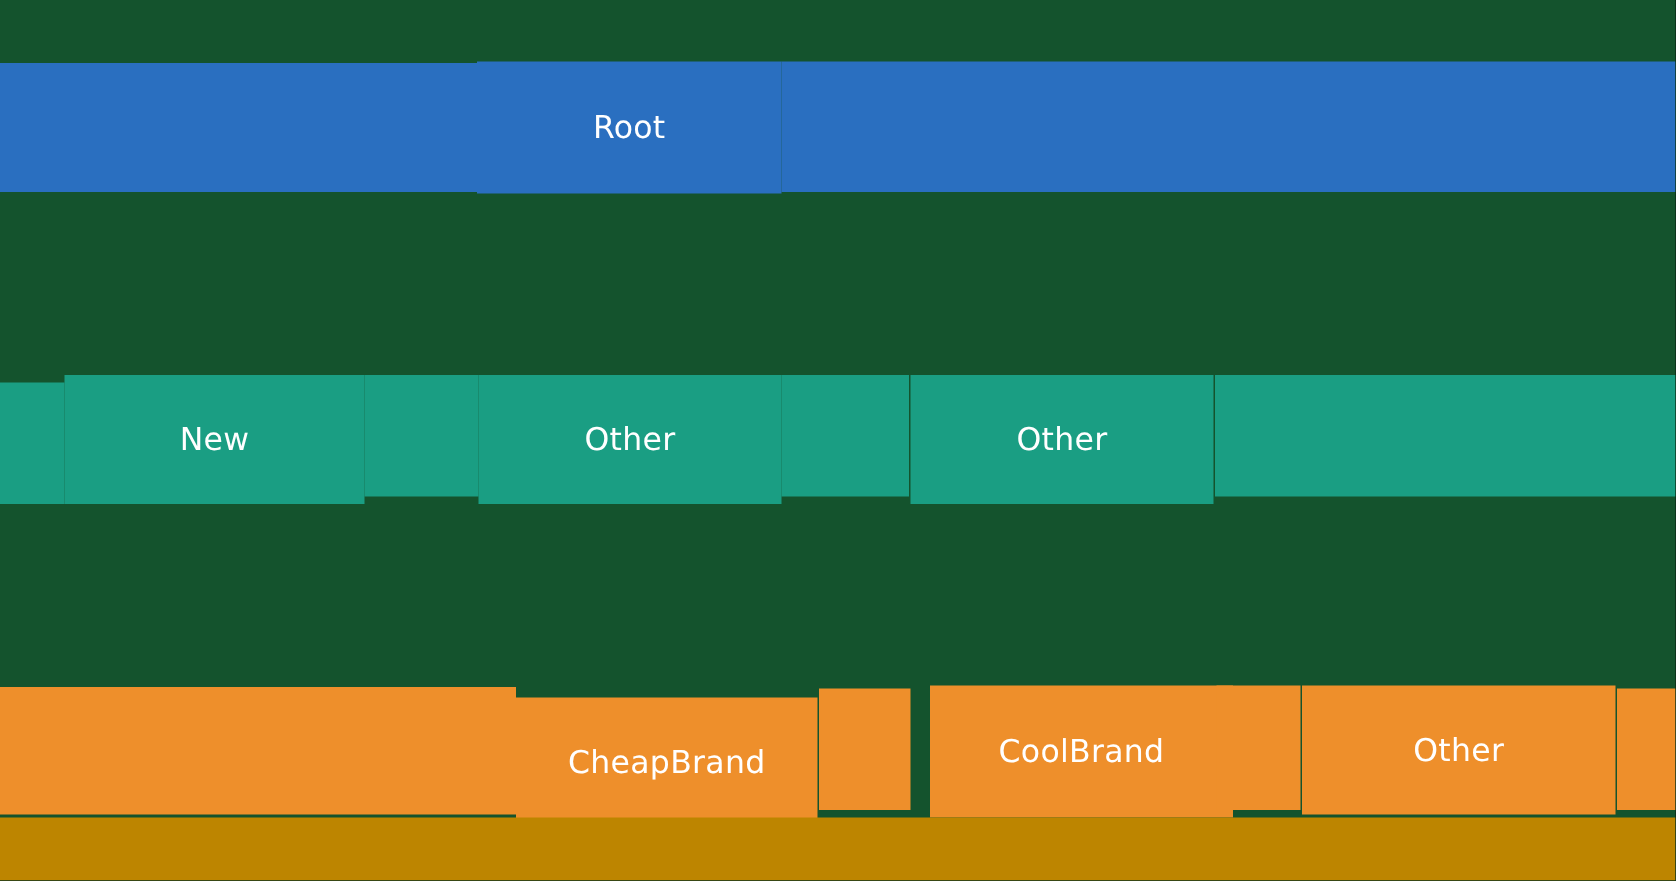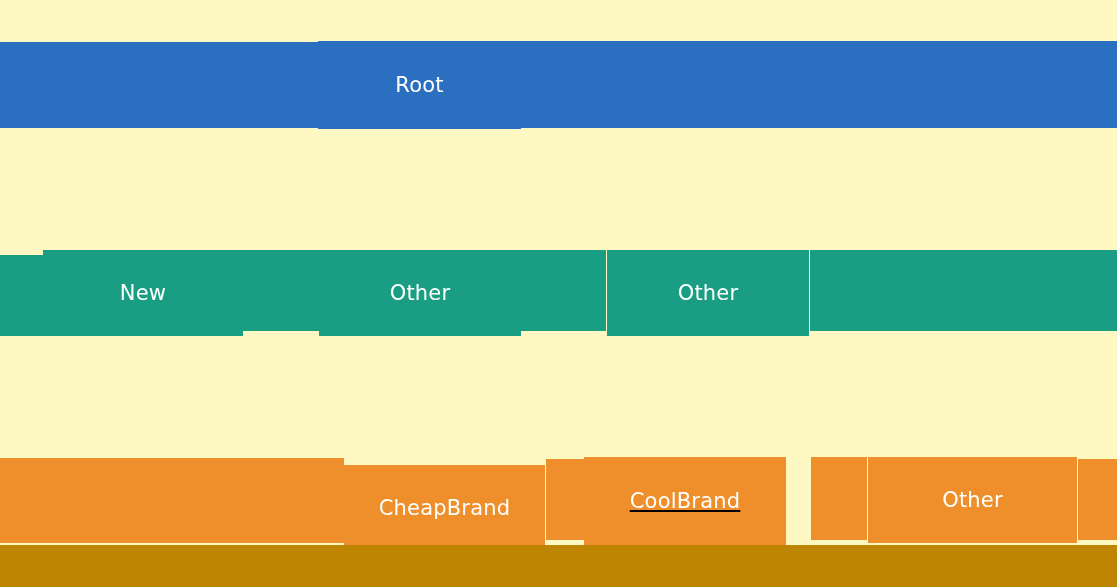--- a/index.html
+++ b/index.html
@@ -48,21 +48,21 @@
     text-align: center;
     pointer-events: none;
     user-select: none;
   }
 
   
 </style>
 </head>
 <body>
 
-<div id="chart-canvas" style="width: 1117px; height: 587px; background: #fef9c3;">
+<div id="chart-canvas" style="width: 1117px; height: 587px; background: #14532d;">
     <div class="icicle-level" style="top: 0px; height: 587px;">
       <div class="icicle-node" style="left: 0px; top: 42px; width: 318px; height: 86px; background: rgb(42, 111, 192);"></div>
       <div class="icicle-node" style="left: 318px; top: 41px; width: 203px; height: 88px; background: rgb(42, 111, 192);">
         <span class="icicle-node-label">Root</span>
       </div>
       <div class="icicle-node" style="left: 521px; top: 41px; width: 596px; height: 87px; background: rgb(42, 111, 192);"></div>
     </div>
     <div class="icicle-level" style="top: 0px; height: 587px;">
       <div class="icicle-node" style="left: 0px; top: 255px; width: 43px; height: 81px; background: rgb(26, 158, 131);"></div>
       <div class="icicle-node" style="left: 43px; top: 250px; width: 200px; height: 86px; background: rgb(26, 158, 131); align-items: center;">
@@ -77,21 +77,21 @@
         <span class="icicle-node-label">Other</span>
       </div>
       <div class="icicle-node" style="left: 810px; top: 250px; width: 307px; height: 81px; background: rgb(26, 158, 131);"></div>
     </div>
     <div class="icicle-level" style="top: 0px; height: 587px;">
       <div class="icicle-node" style="left: 0px; top: 458px; width: 344px; height: 85px; background: rgb(238, 143, 43);"></div>
       <div class="icicle-node" style="left: 344px; top: 465px; width: 201px; height: 86px; background: rgb(238, 143, 43);">
         <span class="icicle-node-label">CheapBrand</span>
       </div>
       <div class="icicle-node" style="left: 546px; top: 459px; width: 61px; height: 81px; background: rgb(238, 143, 43);"></div>
-      <div class="icicle-node" style="left: 584px; top: 457px; width: 202px; height: 88px; background: rgb(238, 143, 43); text-decoration: underline;">
+      <div class="icicle-node" style="left: 620px; top: 457px; width: 202px; height: 88px; background: rgb(238, 143, 43);">
         <span class="icicle-node-label">CoolBrand</span>
       </div>
       <div class="icicle-node" style="left: 811px; top: 457px; width: 56px; height: 83px; background: rgb(238, 143, 43);"></div>
       <div class="icicle-node" style="left: 868px; top: 457px; width: 209px; height: 86px; background: rgb(238, 143, 43);">
         <span class="icicle-node-label">Other</span>
       </div>
       <div class="icicle-node" style="left: 1078px; top: 459px; width: 39px; height: 81px; background: rgb(238, 143, 43);"></div>
     </div>
     <div class="icicle-level" style="top: 0px; height: 587px;">
       <div class="icicle-node" style="left: 0px; top: 545px; width: 1117px; height: 42px; background: rgb(189, 133, 0);"></div>

